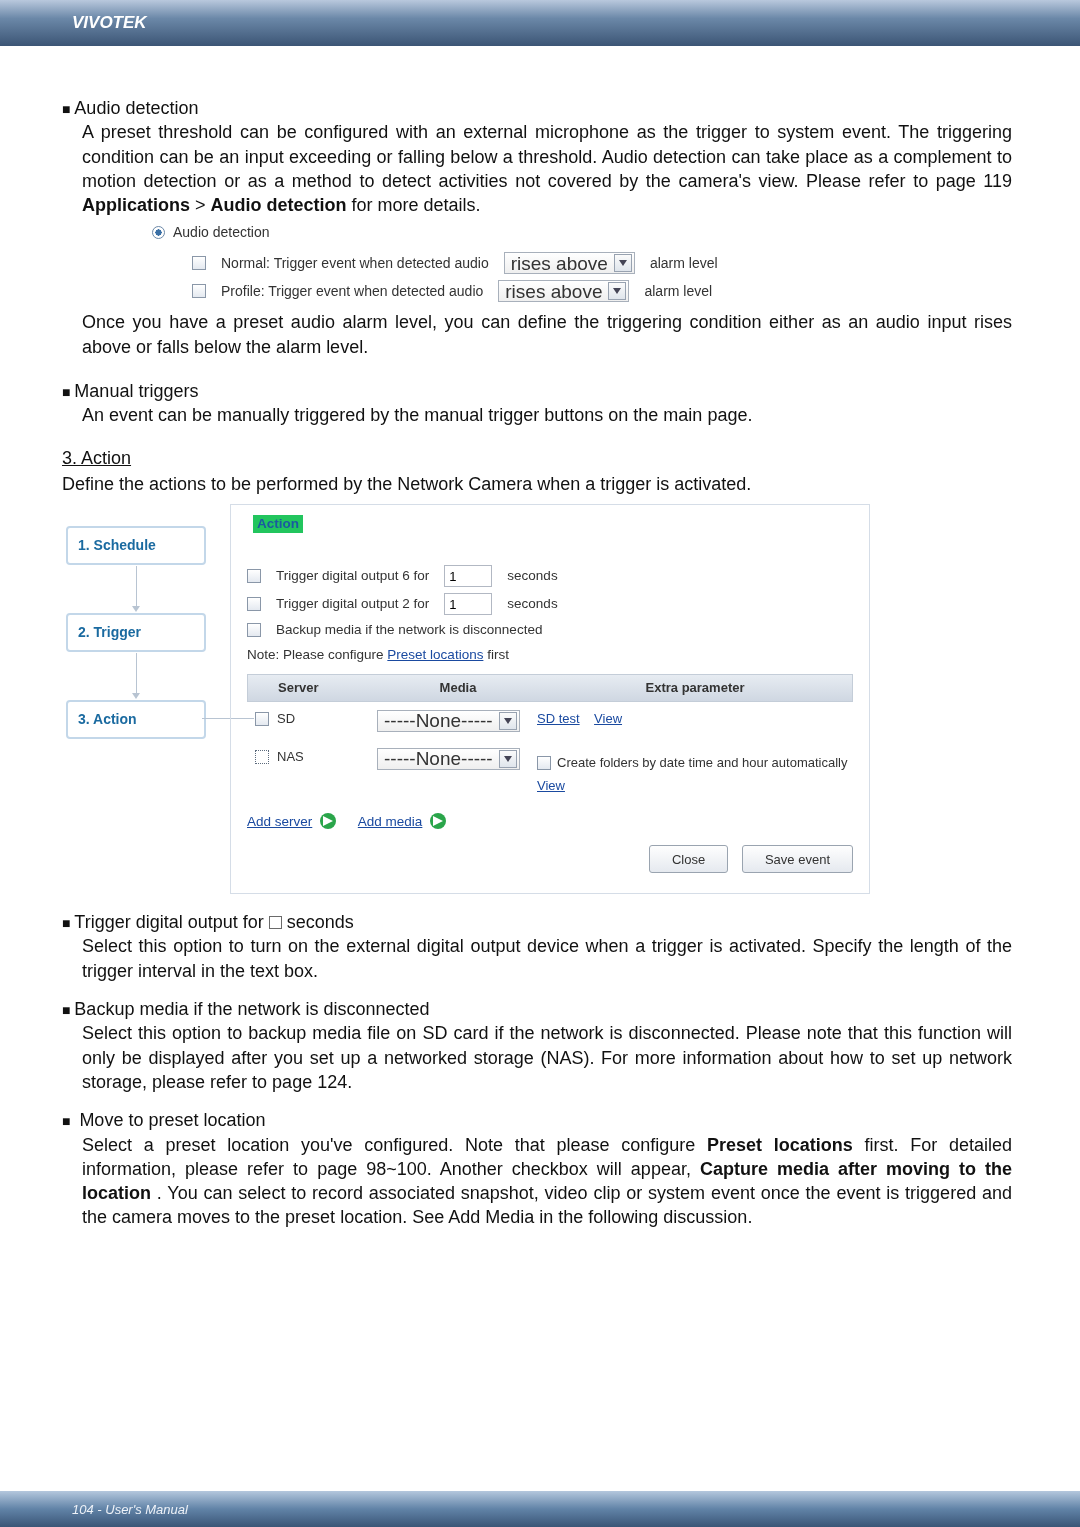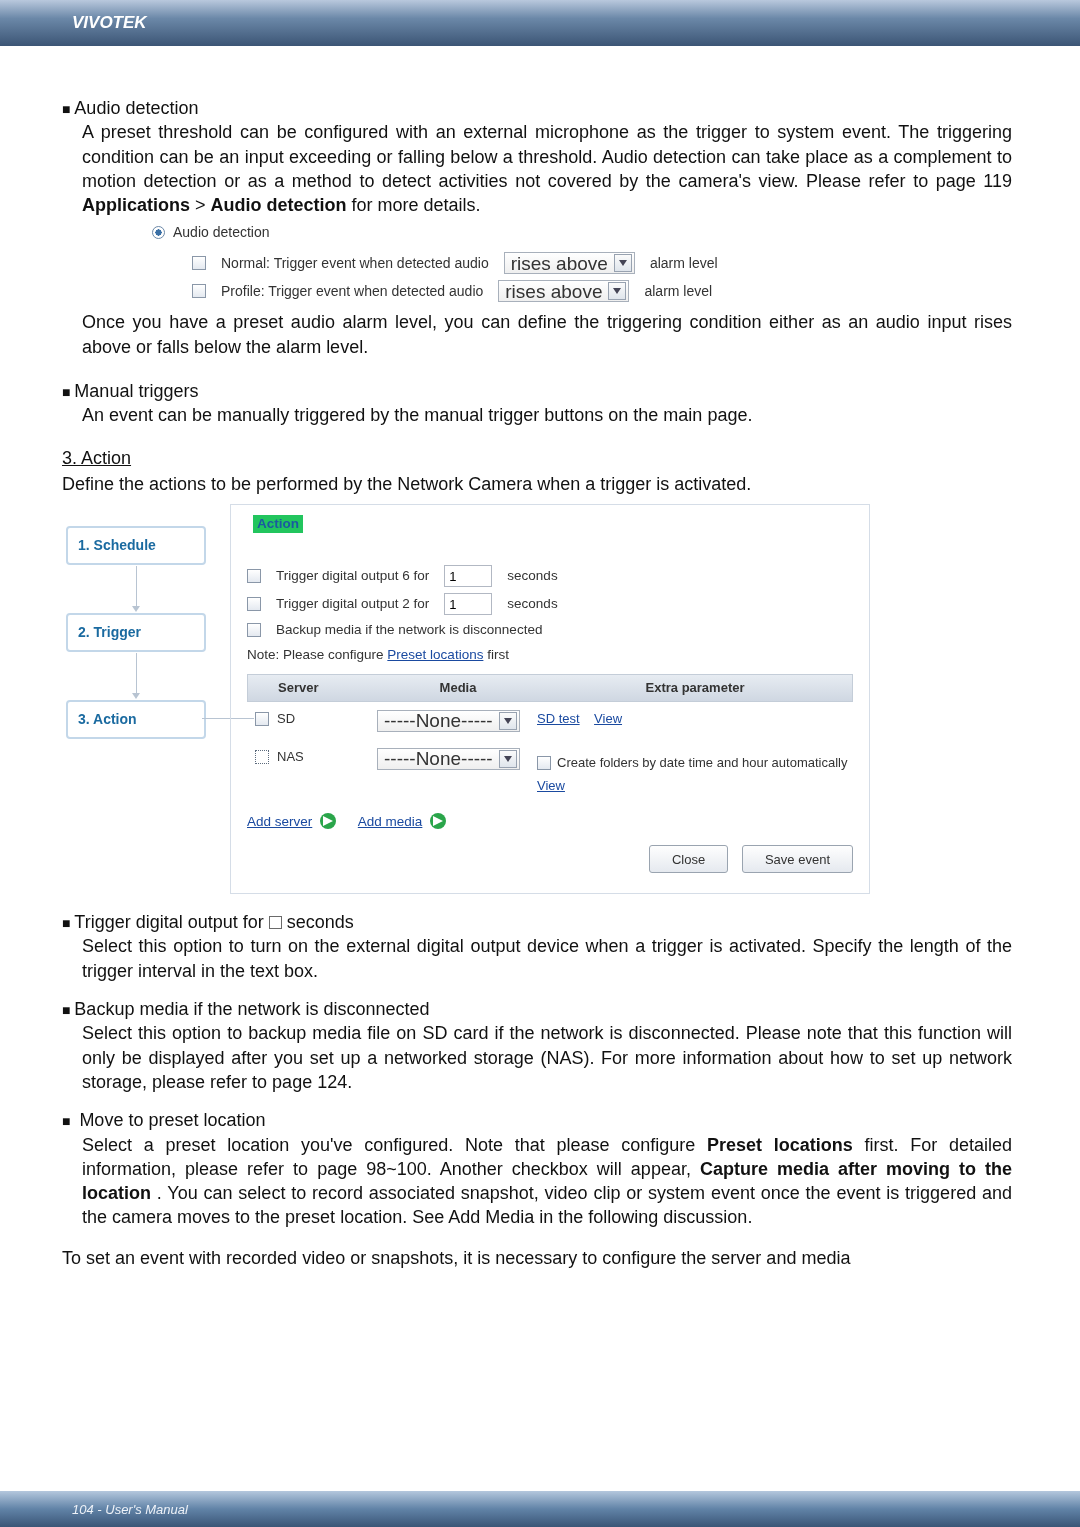--- a/index.html
+++ b/index.html
@@ -456,19 +456,18 @@
       &nbsp;<span>Move to preset location</span>
     </div>
     <div class="just">
       <span>Select a preset location you've configured. Note that please configure </span>
       <b>Preset locations</b>
       <span> first. For detailed information, please refer to page 98~100. Another checkbox will appear, </span>
       <b>Capture media after moving to the location</b>
       <span>. You can select to record associated snapshot, video clip or system event once the event is triggered and the camera moves to the preset location. See Add Media in the following discussion.</span>
     </div>
 
-    <div class="just" style="margin-left:0; margin-top:16px;">To set an event with recorded video or snapshots, it is necessary to configure the server and media</div>
   </div>
 
   <div class="footer-band">
     <span>104 - User's Manual</span>
   </div>
 </div>
 
 </body></html>

